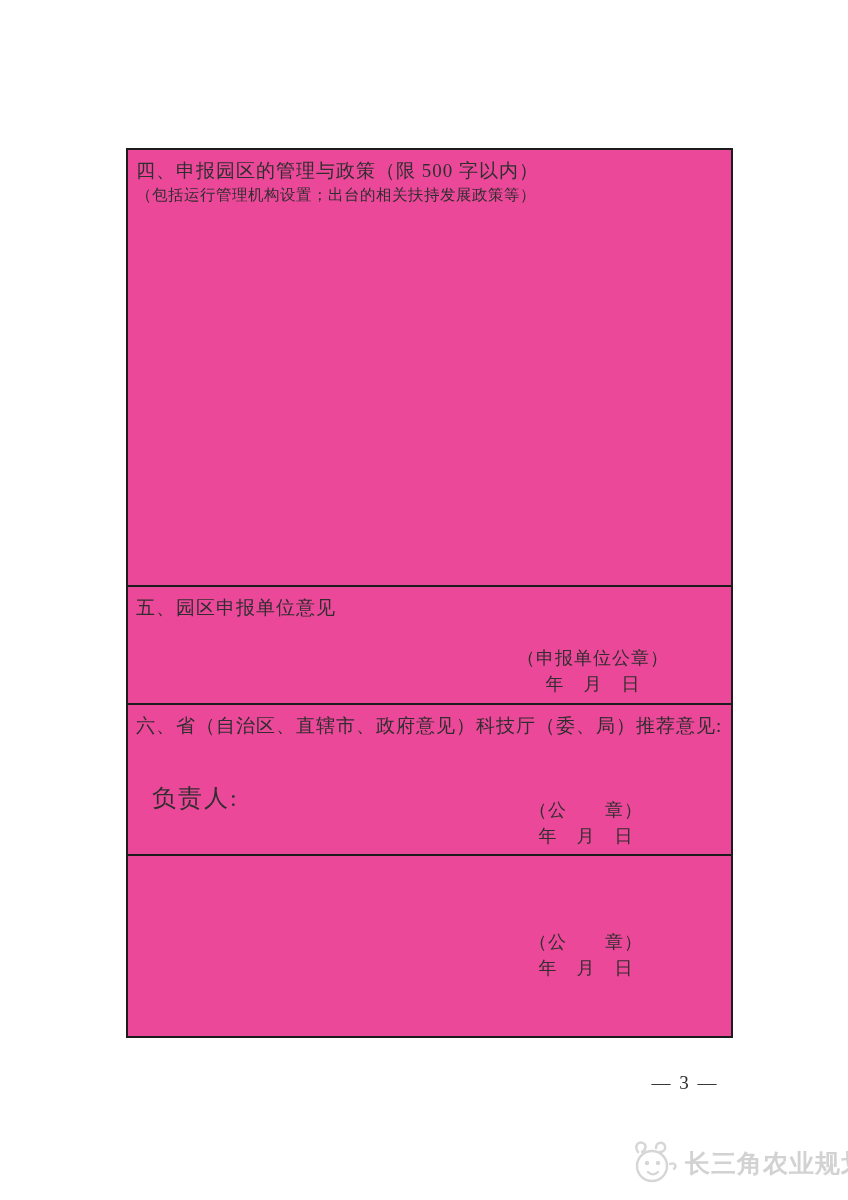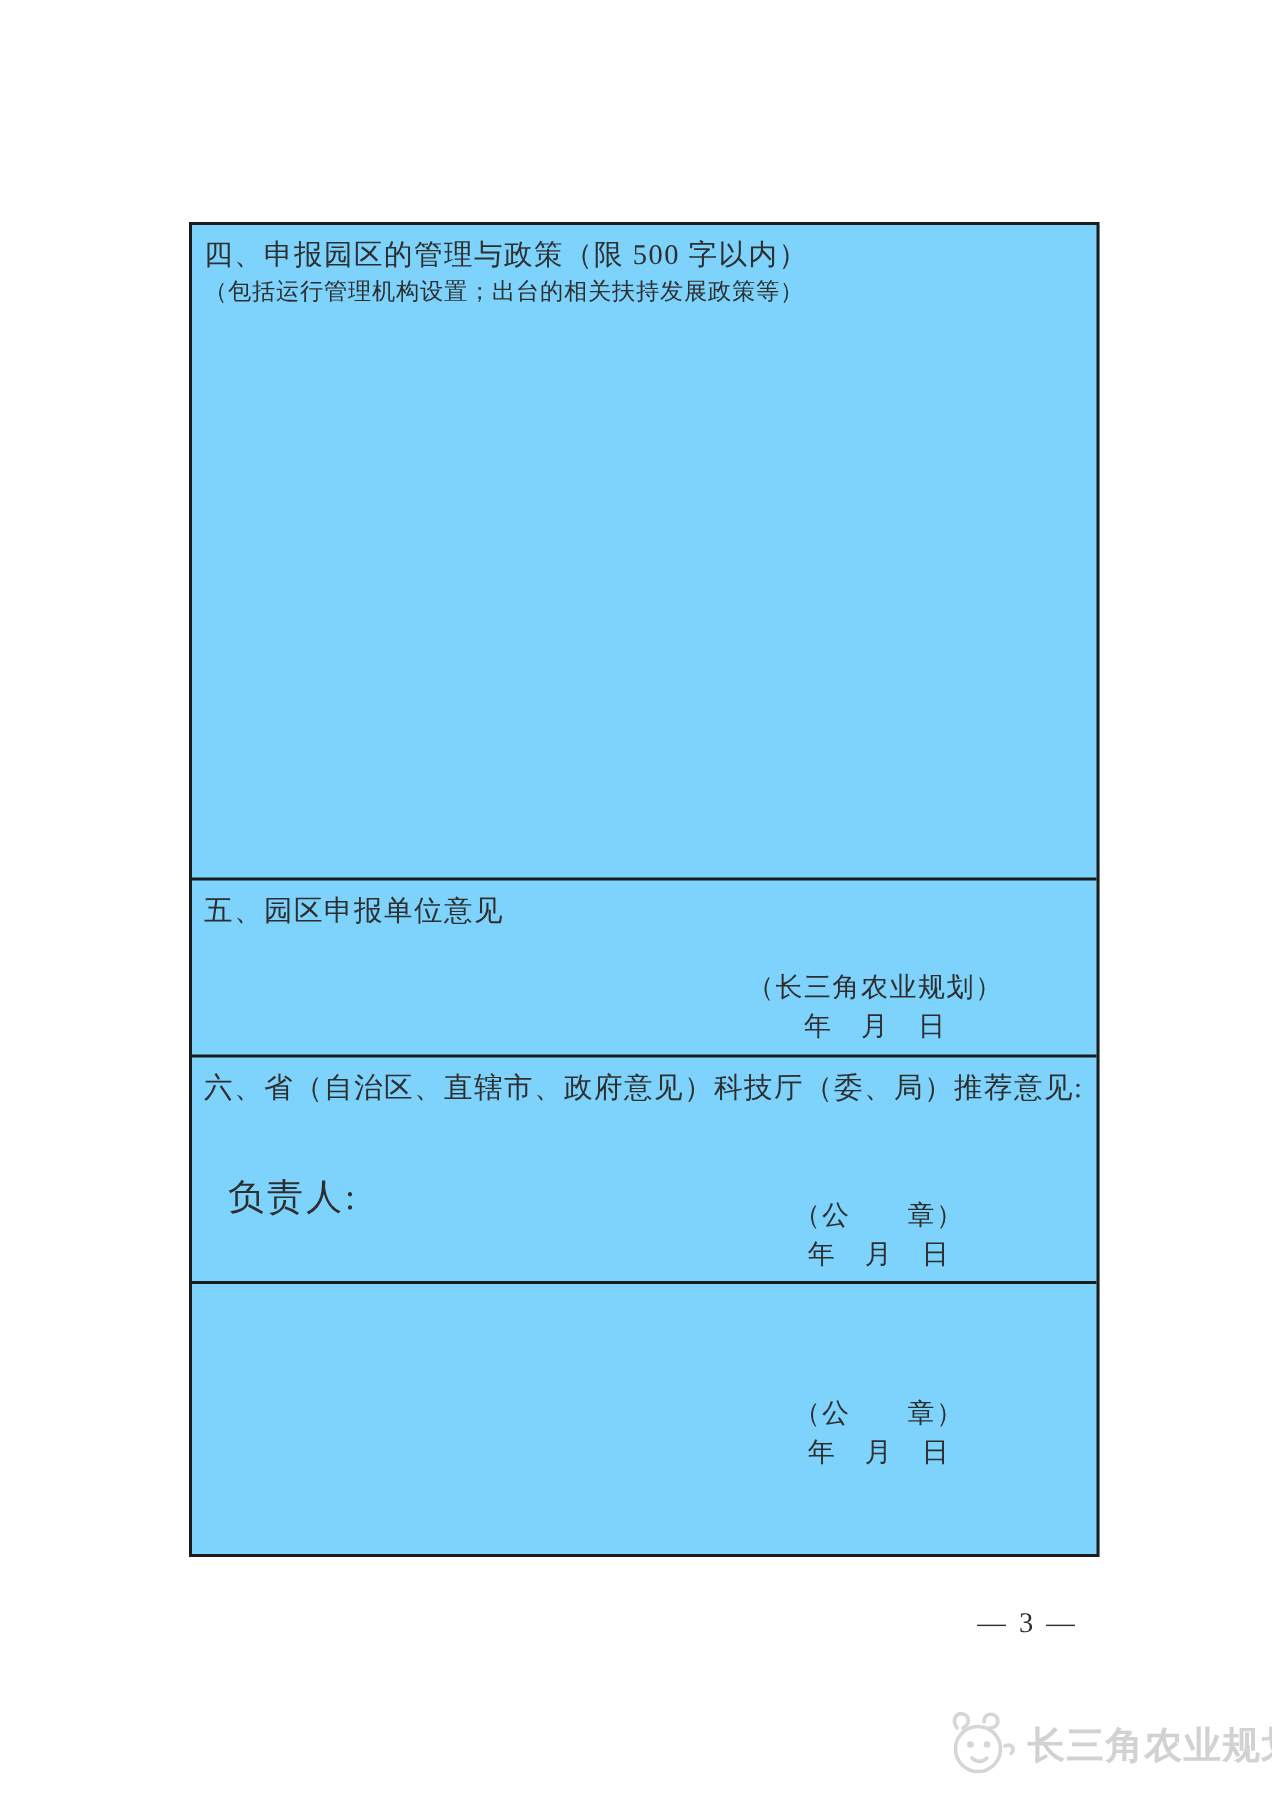--- a/index.html
+++ b/index.html
@@ -13,21 +13,21 @@
   }
   .page {
     position: absolute; inset: 0;
     background: #ffffff;
   }
   .form-table {
     position: absolute;
     left: 126px; top: 148px;
     width: 607px; height: 890px;
     border: 2px solid #1c1c1c;
-    background: #7dd3fc;
+    background: #ec4899;
   }
   .row { position: relative; width: 100%; }
   .row-four  { height: 437px; border-bottom: 2px solid #1c1c1c; }
   .row-five  { height: 118px; border-bottom: 2px solid #1c1c1c; }
   .row-six   { height: 151px; border-bottom: 2px solid #1c1c1c; }
   .row-seven { height: 139px; }
   .sec-title {
     padding: 8px 10px 0 8px;
     font-size: 19px;
     letter-spacing: 1px;
@@ -104,21 +104,21 @@
     <section class="row row-four">
       <div class="sec-title">四、申报园区的管理与政策（限 500 字以内）</div>
       <div class="sec-subtitle">（包括运行管理机构设置；出台的相关扶持发展政策等）</div>
       <div class="fill-area fill-four"></div>
     </section>
 
     <section class="row row-five">
       <div class="sec-title">五、园区申报单位意见</div>
       <div class="fill-area fill-five"></div>
       <div class="stamp-block stamp-five">
-        <span class="stamp-line">（长三角农业规划）</span>
+        <span class="stamp-line">（申报单位公章）</span>
         <span class="date-line">年　月　日</span>
       </div>
     </section>
 
     <section class="row row-six">
       <div class="sec-title">六、省（自治区、直辖市、政府意见）科技厅（委、局）推荐意见:</div>
       <div class="leader-label">负责人:</div>
       <div class="stamp-block stamp-six">
         <span class="stamp-line">（公　　章）</span>
         <span class="date-line">年　月　日</span>

